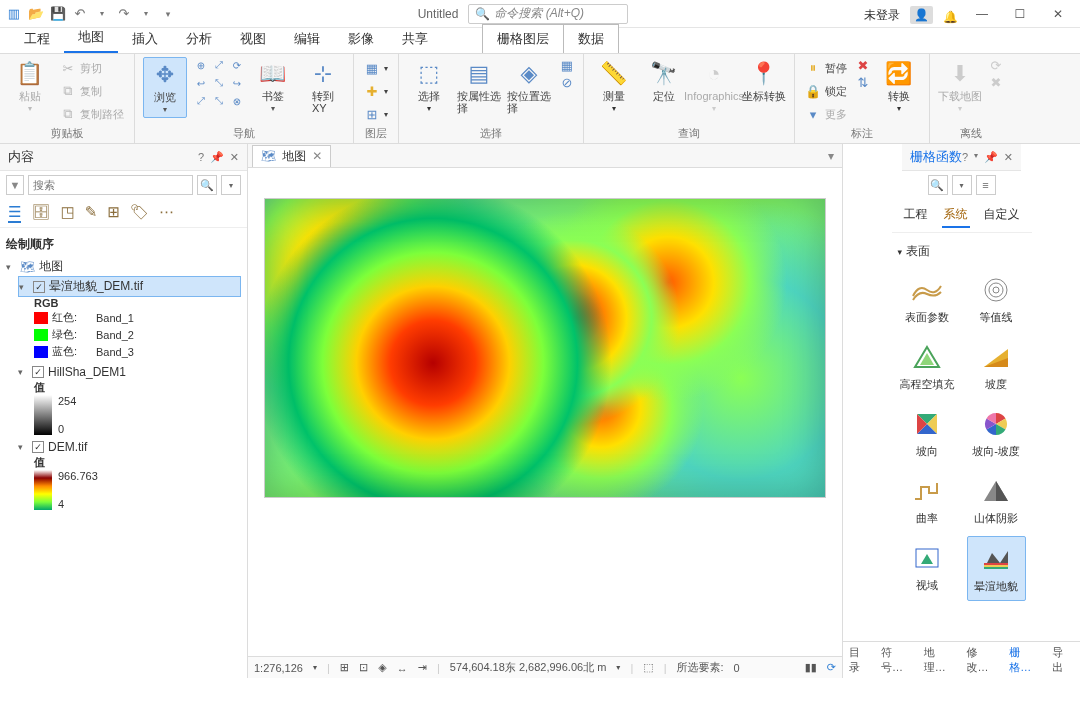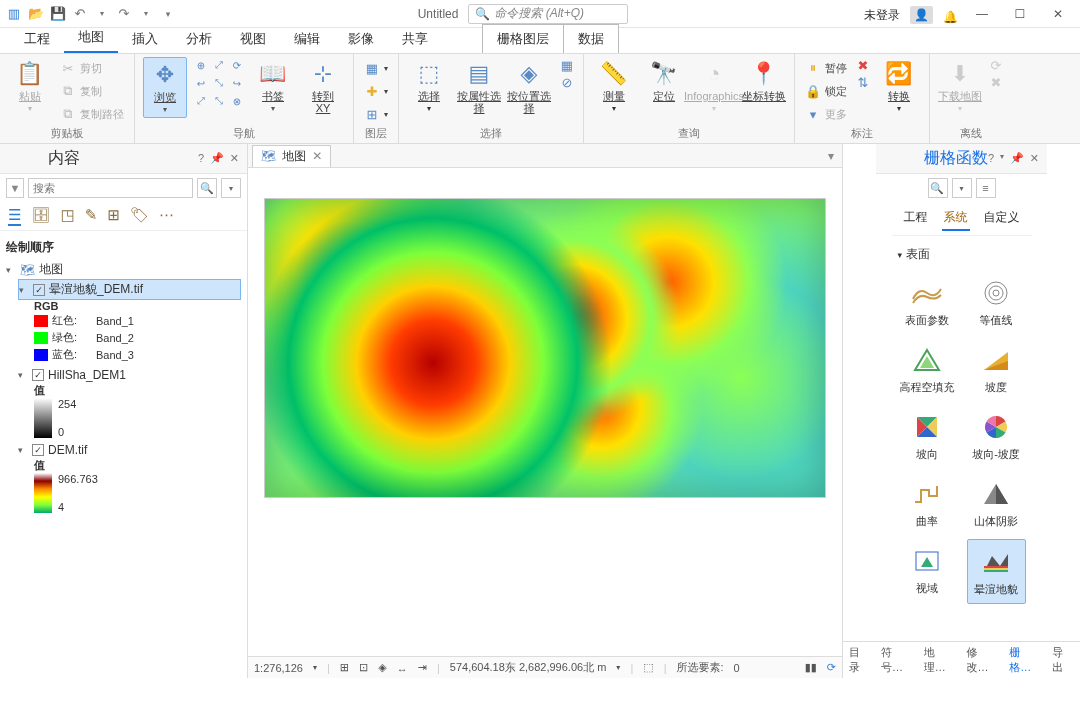--- a/index.html
+++ b/index.html
@@ -23,34 +23,34 @@
 .ribbon-tab.context + .ribbon-tab.context { margin-left: 0; border-left: none; }
 
 
 .ribbon-body { height: 90px; background: #f7f7f7; border-bottom: 1px solid #dcdcdc; display: flex; }
 .ribbon-group { border-right: 1px solid #dcdcdc; padding: 3px 8px 0; display: flex; flex-direction: column; justify-content: space-between; }
 .group-content { display: flex; align-items: flex-start; gap: 6px; }
 .group-label { text-align: center; color: #777; font-size: 11px; padding-bottom: 2px; }
 .rbtn-large { display: flex; flex-direction: column; align-items: center; justify-content: center; width: 44px; gap: 2px; padding: 3px 0; }
 .rbtn-large.highlighted { background: #cfe5fb; border: 1px solid #7bb6f0; border-radius: 2px; }
 .rbtn-icon-lg { width: 28px; height: 28px; display: flex; align-items: center; justify-content: center; font-size: 22px; color: #5a8ac6; }
-.rbtn-label { font-size: 11px; text-align: center; line-height: 1.1; color: #444; text-decoration: underline; }
+.rbtn-label { font-size: 11px; line-height: 1.1; color: #444; }
 .rbtn-label.dis { color: #aaa; }
 .rbtn-small-col { display: flex; flex-direction: column; gap: 1px; }
 .rbtn-small { display: flex; align-items: center; gap: 4px; height: 22px; font-size: 11px; color: #444; padding: 0 2px; }
 .ricon-sm { width: 16px; height: 16px; display: inline-flex; align-items: center; justify-content: center; font-size: 13px; color: #5a8ac6; }
 .nav-grid { display: grid; grid-template-columns: repeat(3,16px); grid-template-rows: repeat(3,16px); gap: 2px; }
 .nav-grid span { display: flex; align-items: center; justify-content: center; font-size: 10px; color: #5a8ac6; }
 
 
 .main-area { display: flex; height: 534px; }
 .panel { display: flex; flex-direction: column; border-right: 1px solid #dcdcdc; background: #fff; }
 .panel.right { border-right: none; border-left: 1px solid #dcdcdc; align-items: center; }
 .panel-header { display: flex; align-items: center; justify-content: space-between; padding: 4px 8px; background: #f7f7f7; border-bottom: 1px solid #e5e5e5; }
-.panel-title { font-size: 16px; color: #1a73e8; margin-left: 40px; }
+.panel-title { font-size: 13px; color: #1a73e8; }
 .panel-title.plain { color: #333; font-weight: 500; }
 .panel-ctrls { display: flex; gap: 6px; color: #777; font-size: 11px; }
 .panel-search { display: flex; padding: 4px 6px; gap: 4px; }
 .panel-search input { flex: 1; border: 1px solid #ccc; height: 20px; padding: 0 4px; font-size: 11px; }
 .panel-search .sbtn { width: 20px; height: 20px; border: 1px solid #ccc; display: flex; align-items: center; justify-content: center; font-size: 11px; color: #666; }
 .panel-toolbar { display: flex; gap: 10px; padding: 4px 8px; color: #8a6d3b; font-size: 15px; border-bottom: 1px solid #eee; }
 .panel-toolbar span { cursor: pointer; }
 
 
 .tree { padding: 4px 6px; font-size: 12px; overflow: auto; flex: 1; }

